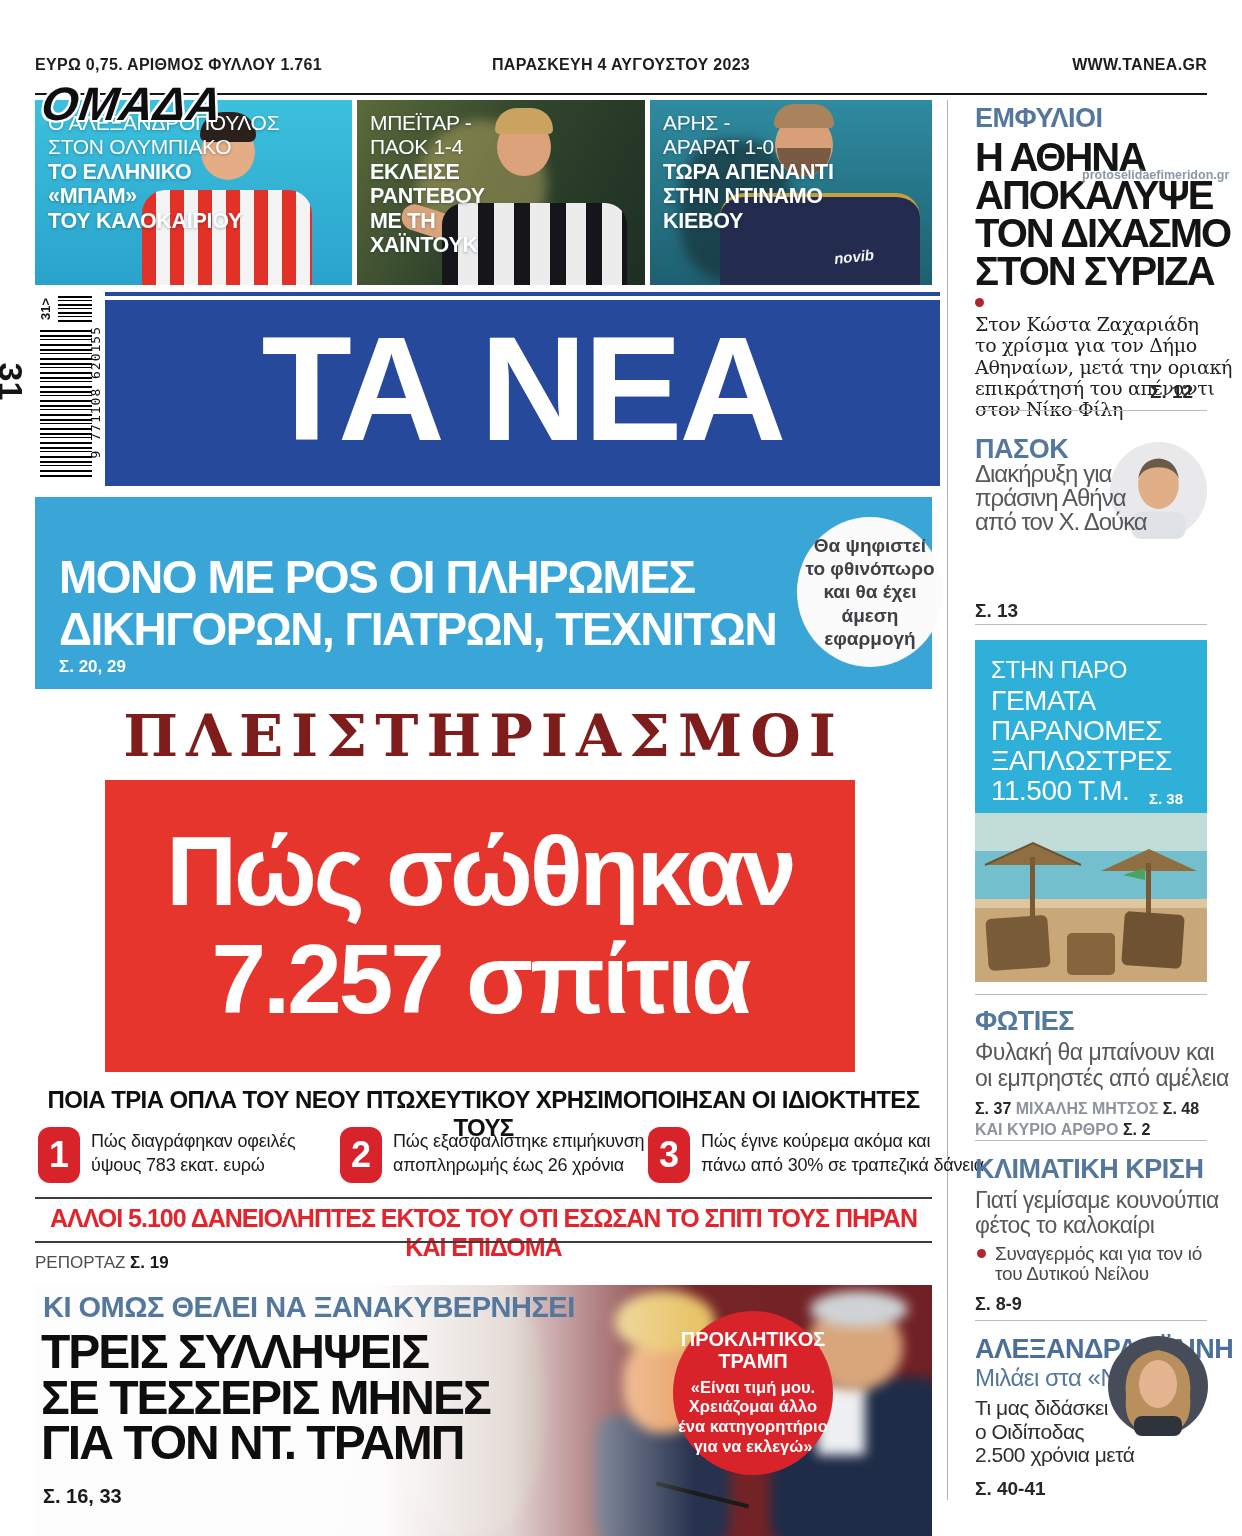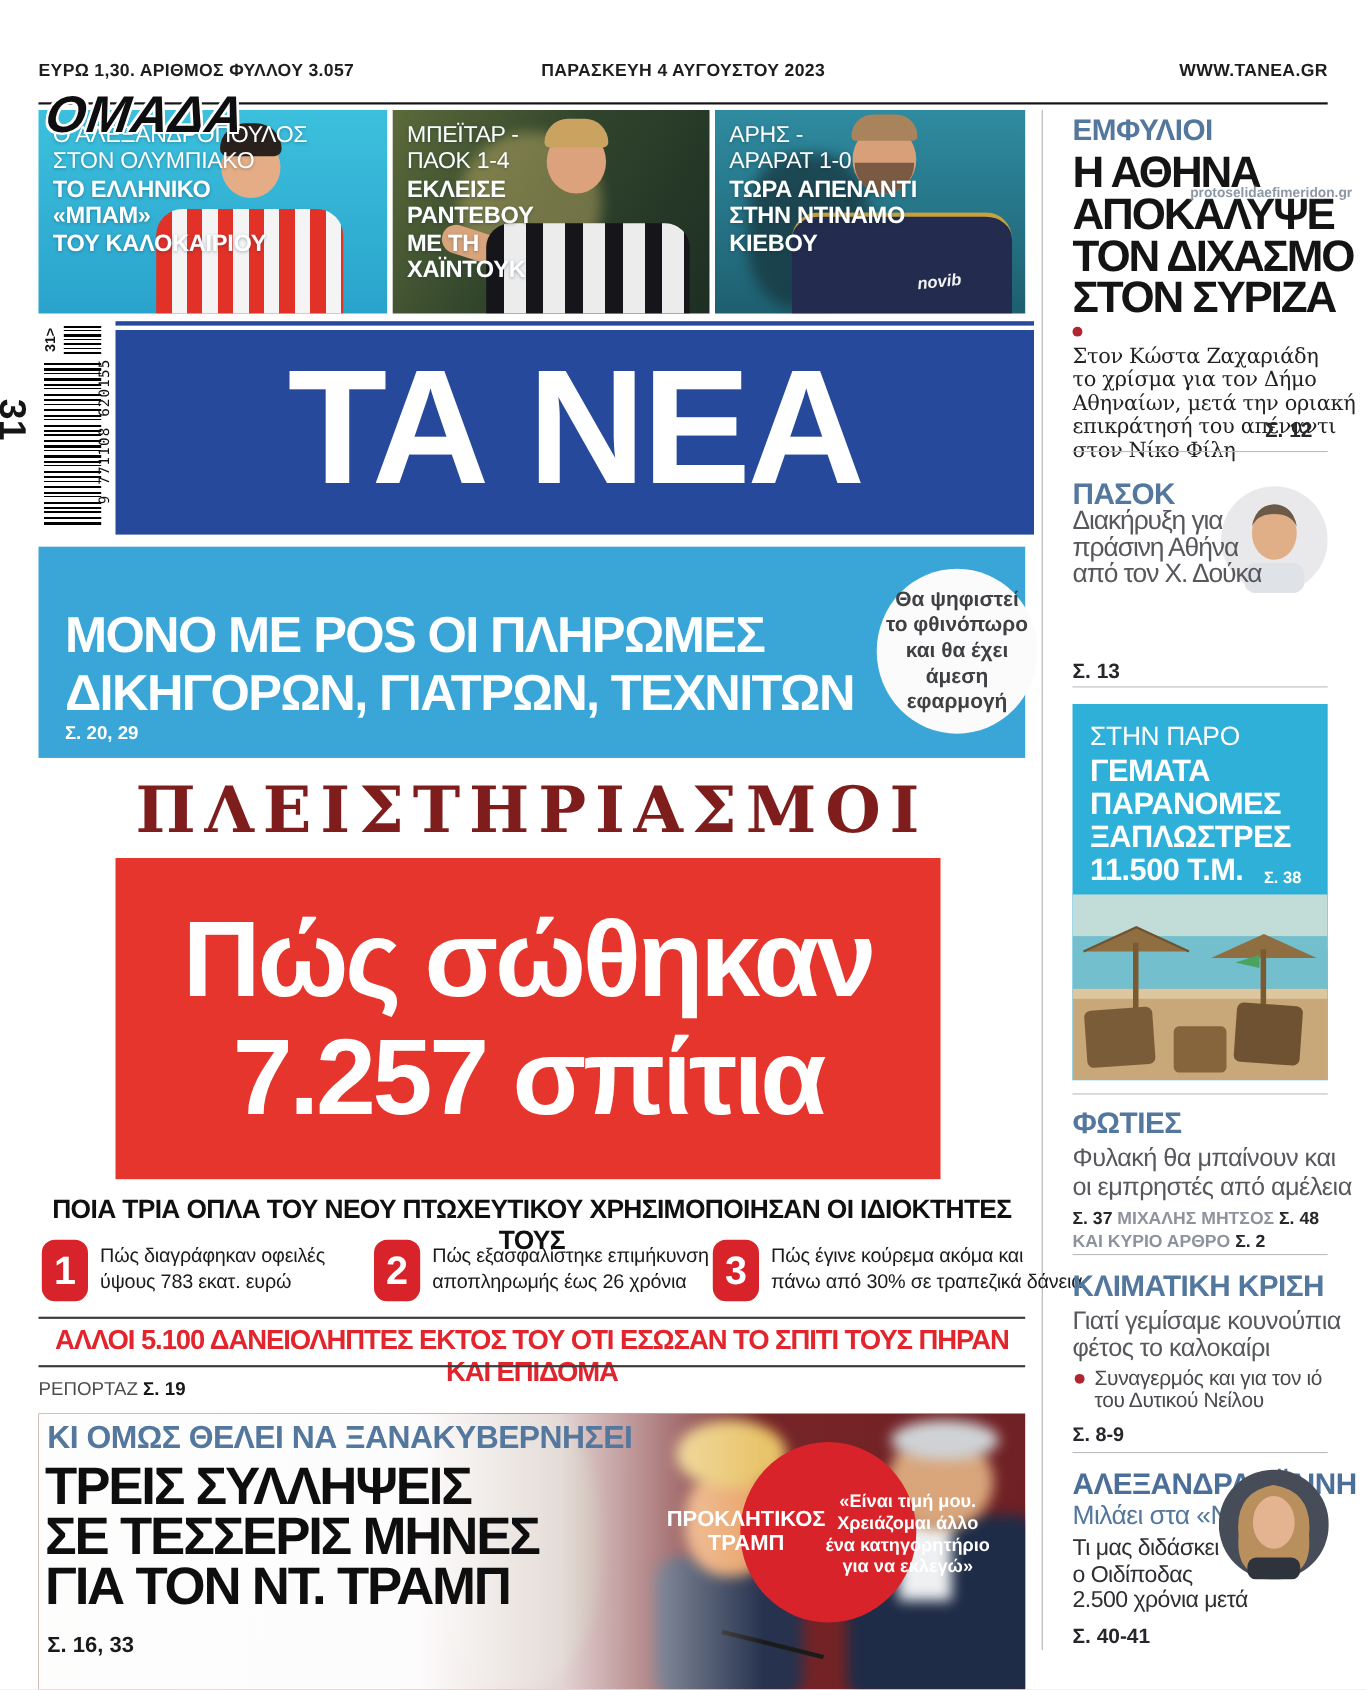--- a/index.html
+++ b/index.html
@@ -38,29 +38,29 @@
   .serif{font-family:"DejaVu Serif",serif}
   .bullet{display:inline-block;width:9px;height:9px;border-radius:50%;background:#b02630;
           margin-right:7px;vertical-align:3px}
   .gray-head{color:#57585c;font-weight:500;letter-spacing:-.5px}
   .pgref{font-weight:800;color:#26262b}
   
   .trump{position:absolute;left:35px;top:1285px;width:897px;height:251px;overflow:hidden;
          background:linear-gradient(100deg,#8a5a4e 0%,#7c2a2b 40%,#6f2024 100%)}
   .blur{filter:blur(6px)}
   .quote-circle{position:absolute;left:638px;top:26px;width:160px;height:164px;background:#d8232b;
-        border-radius:50%;z-index:5;display:flex;flex-direction:row;align-items:center;
+        border-radius:50%;z-index:5;display:flex;flex-direction:column;align-items:center;
         justify-content:center;text-align:center;color:#fff;padding:8px;box-sizing:border-box}
 </style>
 </head>
 <body>
 
 <div class="page">
 
-  <span class="tb" style="left:35px">ΕΥΡΩ 1,30. ΑΡΙΘΜΟΣ ΦΥΛΛΟΥ 3.057</span>
+  <span class="tb" style="left:35px">ΕΥΡΩ 0,75. ΑΡΙΘΜΟΣ ΦΥΛΛΟΥ 1.761</span>
   <span class="tb" style="left:0;width:1242px;text-align:center">ΠΑΡΑΣΚΕΥΗ 4 ΑΥΓΟΥΣΤΟΥ 2023</span>
   <span class="tb" style="right:35px">WWW.TANEA.GR</span>
   <div class="abs" style="left:35px;top:93px;width:1172px;height:2px;background:#151515"></div>
 
   <div class="photo" style="left:35px;width:317px;background:linear-gradient(180deg,#3cc0dd,#2aa3cc)">
     <div class="abs" style="right:96px;top:12px;width:56px;height:30px;background:#2a211c;border-radius:28px 28px 8px 8px;z-index:2"></div>
     <div class="abs" style="right:97px;top:24px;width:54px;height:56px;background:#e4ad85;border-radius:50%;z-index:1"></div>
     <div class="abs" style="right:40px;bottom:0;width:170px;height:95px;border-radius:24px 24px 0 0;background:repeating-linear-gradient(90deg,#e23127 0 14px,#f4f4f4 14px 28px)"></div>
     <div class="cap">
       <div class="cap-k prex">Ο ΑΛΕΞΑΝΔΡΟΠΟΥΛΟΣ
@@ -224,21 +224,21 @@
       </svg>
   </div>
   <div class="abs prex gray-head" style="left:975px;top:462px;font-size:24px;letter-spacing:-1px;line-height:1.0">Διακήρυξη για
 πράσινη Αθήνα
 από τον Χ. Δούκα</div>
   <div class="abs pgref" style="left:975px;top:600px;font-size:19px">Σ. 13</div>
   <div class="rc-div" style="top:624px"></div>
 
   <div class="abs" style="left:975px;top:640px;width:232px;height:342px;background:#2fb0d9;overflow:hidden">
     <div class="abs" style="left:16px;top:16px;color:#fff;font-size:24px;font-weight:500;letter-spacing:-.3px">ΣΤΗΝ ΠΑΡΟ</div>
-    <div class="abs prex" style="left:16px;top:46px;color:#fff;font-size:28px;font-weight:700;letter-spacing:-.5px;line-height:1.07">ΓΕΜΑΤΑ
+    <div class="abs prex" style="left:16px;top:46px;color:#fff;font-size:28px;font-weight:400;letter-spacing:-.5px;line-height:1.07">ΓΕΜΑΤΑ
 ΠΑΡΑΝΟΜΕΣ
 ΞΑΠΛΩΣΤΡΕΣ
 11.500 Τ.Μ.</div>
     <div class="abs" style="left:174px;top:150px;color:#fff;font-size:15px;font-weight:800">Σ. 38</div>
     <div class="abs" style="left:0;top:173px;width:232px;height:169px">
       <svg width="232" height="169" viewBox="0 0 232 169" preserveAspectRatio="none">
         <rect width="232" height="50" fill="#c2dcd8"></rect>
         <rect y="38" width="232" height="52" fill="#74bfcd"></rect>
         <rect y="86" width="232" height="83" fill="#c8a778"></rect>
         <rect y="86" width="232" height="9" fill="#dcc79e"></rect>

